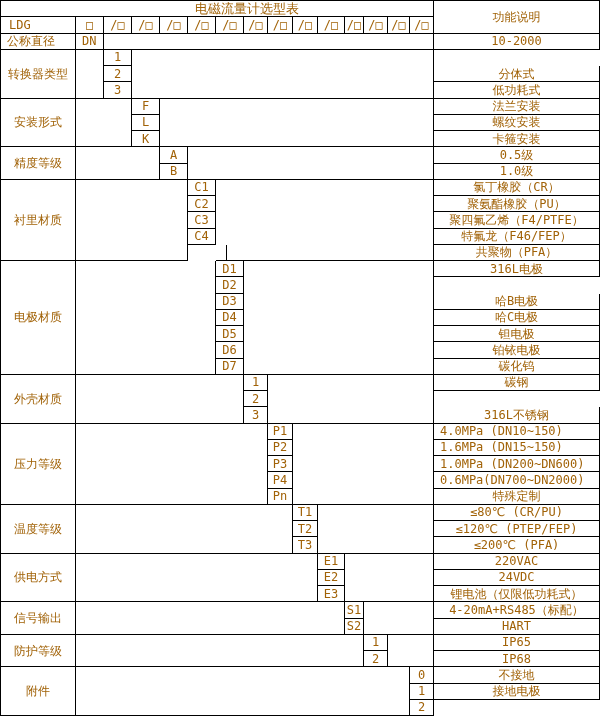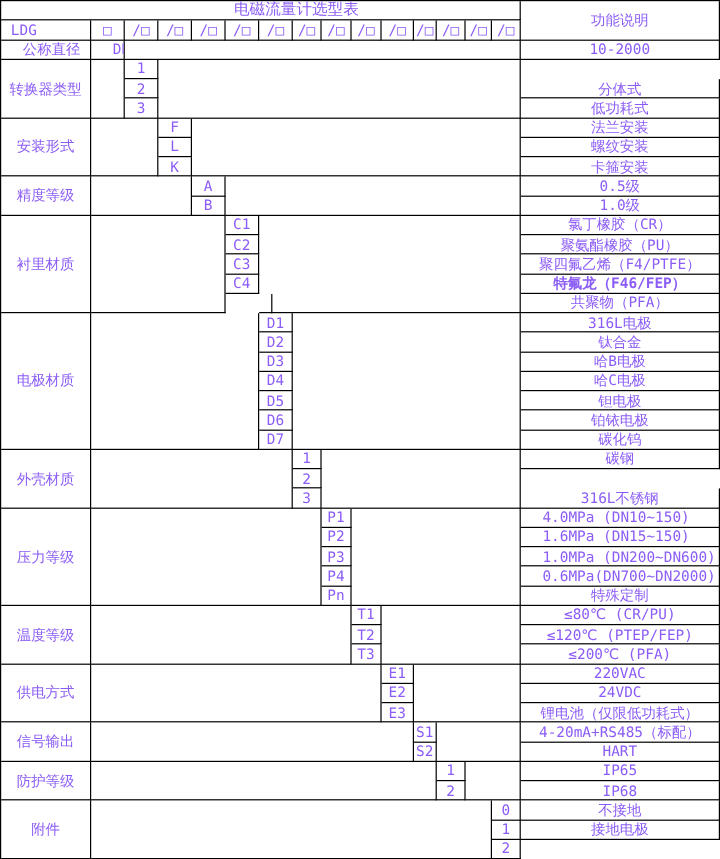--- a/index.html
+++ b/index.html
@@ -4,28 +4,28 @@
 <style>
   html,body{margin:0;padding:0;background:#ffffff;}
   .page{width:600px;height:716px;overflow:hidden;background:#fff;}
   .table-wrap{
     width:599px;height:715px;
     border-left:1px solid #000;border-top:1px solid #000;
     display:grid;
     grid-template-columns:75px 28px 28px 28px 28px 28px 28px 24px 25px 25px 27px 19px 24px 22px 24px 1fr;
     grid-template-rows:repeat(44,1fr);
     font-family:"DejaVu Sans Mono","DejaVu Sans",sans-serif;
-    font-size:12px;color:#8b5cf6;
+    font-size:12px;color:#a16207;
   }
   .cell{
     border-right:1px solid #000;border-bottom:1px solid #000;
     display:flex;align-items:center;justify-content:center;
     overflow:hidden;white-space:nowrap;line-height:1;
   }
-  .cell.left{justify-content:flex-start;padding-left:18px;}
+  .cell.left{justify-content:flex-start;padding-left:6px;}
   .cell.pad8{padding-left:8px;}
   .cell.title{font-size:13px;padding-left:60px;}
 </style>
 </head>
 <body>
 
 <div class="page">
   <div class="table-wrap">
       <div class="cell title" style="grid-area: 1 / 1 / 2 / 16;">电磁流量计选型表</div>
       <div class="cell" style="grid-area: 1 / 16 / 3 / 17;">功能说明</div>
@@ -74,30 +74,29 @@
       <div class="cell" style="grid-area: 10 / 6 / 12 / 16;"></div>
       <div class="cell" style="grid-area: 12 / 1 / 17 / 2;">衬里材质</div>
       <div class="cell" style="grid-area: 12 / 2 / 17 / 6;"></div>
       <div class="cell" style="grid-area: 12 / 6 / 13 / 7;">C1</div>
       <div class="cell" style="grid-area: 12 / 16 / 13 / 17;">氯丁橡胶（CR）</div>
       <div class="cell" style="grid-area: 13 / 6 / 14 / 7;">C2</div>
       <div class="cell" style="grid-area: 13 / 16 / 14 / 17;">聚氨酯橡胶（PU）</div>
       <div class="cell" style="grid-area: 14 / 6 / 15 / 7;">C3</div>
       <div class="cell" style="grid-area: 14 / 16 / 15 / 17;">聚四氟乙烯（F4/PTFE）</div>
       <div class="cell" style="grid-area: 15 / 6 / 16 / 7;">C4</div>
-      <div class="cell" style="grid-area: 15 / 16 / 16 / 17; font-weight: bold;">特氟龙（F46/FEP）</div>
+      <div class="cell" style="grid-area: 15 / 16 / 16 / 17;">特氟龙（F46/FEP）</div>
       <div class="cell" style="grid-area: 16 / 6 / 17 / 7; margin-left: 38px;">C5</div>
       <div class="cell" style="grid-area: 16 / 16 / 17 / 17;">共聚物（PFA）</div>
       <div class="cell" style="grid-area: 12 / 7 / 17 / 16;"></div>
       <div class="cell" style="grid-area: 17 / 1 / 24 / 2;">电极材质</div>
       <div class="cell" style="grid-area: 17 / 2 / 24 / 7;"></div>
       <div class="cell" style="grid-area: 17 / 7 / 18 / 8;">D1</div>
       <div class="cell" style="grid-area: 17 / 16 / 18 / 17;">316L电极</div>
       <div class="cell" style="grid-area: 18 / 7 / 19 / 8;">D2</div>
-      <div class="cell" style="grid-area: 18 / 16 / 19 / 17;">钛合金</div>
       <div class="cell" style="grid-area: 19 / 7 / 20 / 8;">D3</div>
       <div class="cell" style="grid-area: 19 / 16 / 20 / 17;">哈B电极</div>
       <div class="cell" style="grid-area: 20 / 7 / 21 / 8;">D4</div>
       <div class="cell" style="grid-area: 20 / 16 / 21 / 17;">哈C电极</div>
       <div class="cell" style="grid-area: 21 / 7 / 22 / 8;">D5</div>
       <div class="cell" style="grid-area: 21 / 16 / 22 / 17;">钽电极</div>
       <div class="cell" style="grid-area: 22 / 7 / 23 / 8;">D6</div>
       <div class="cell" style="grid-area: 22 / 16 / 23 / 17;">铂铱电极</div>
       <div class="cell" style="grid-area: 23 / 7 / 24 / 8;">D7</div>
       <div class="cell" style="grid-area: 23 / 16 / 24 / 17;">碳化钨</div>

